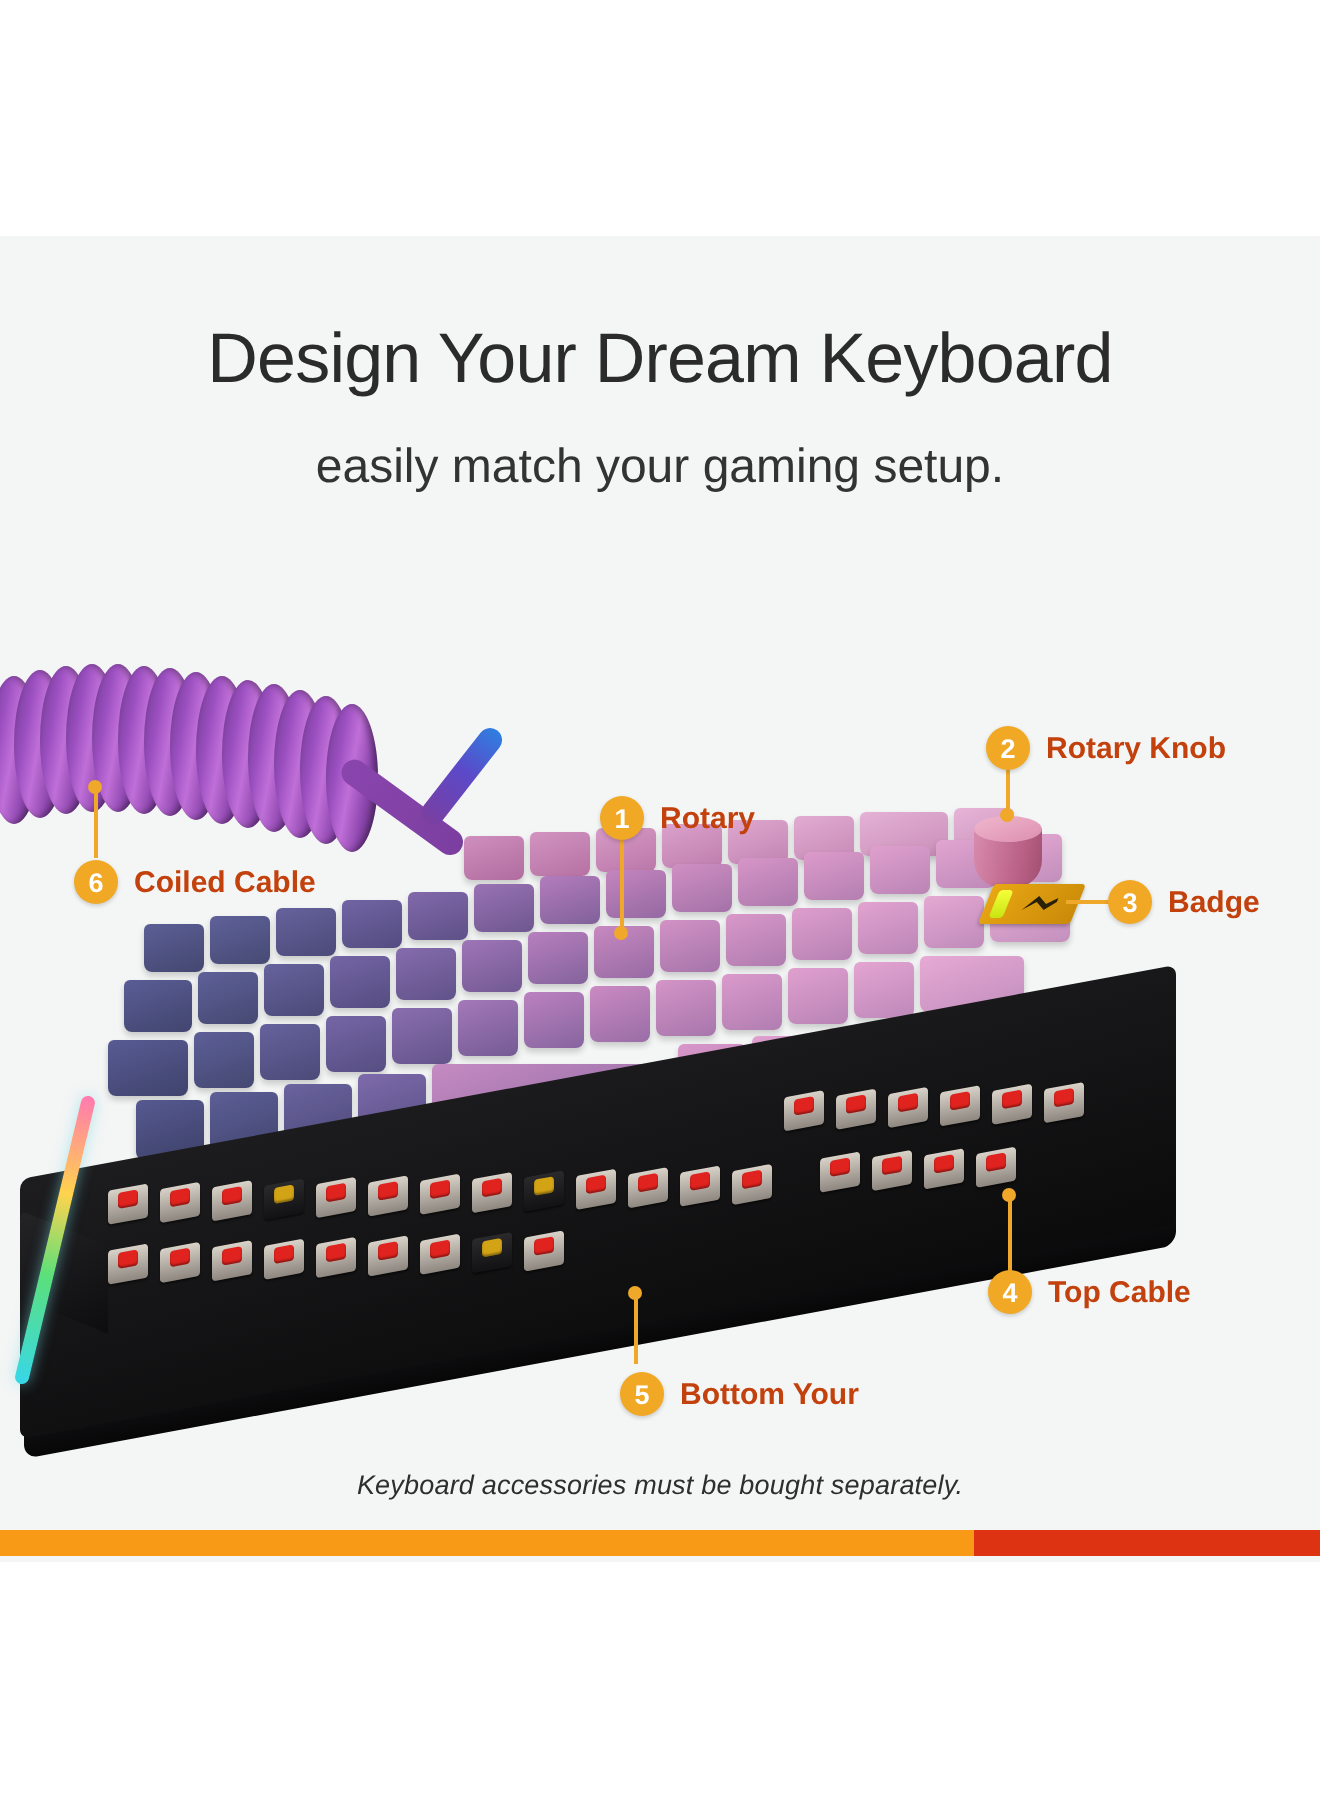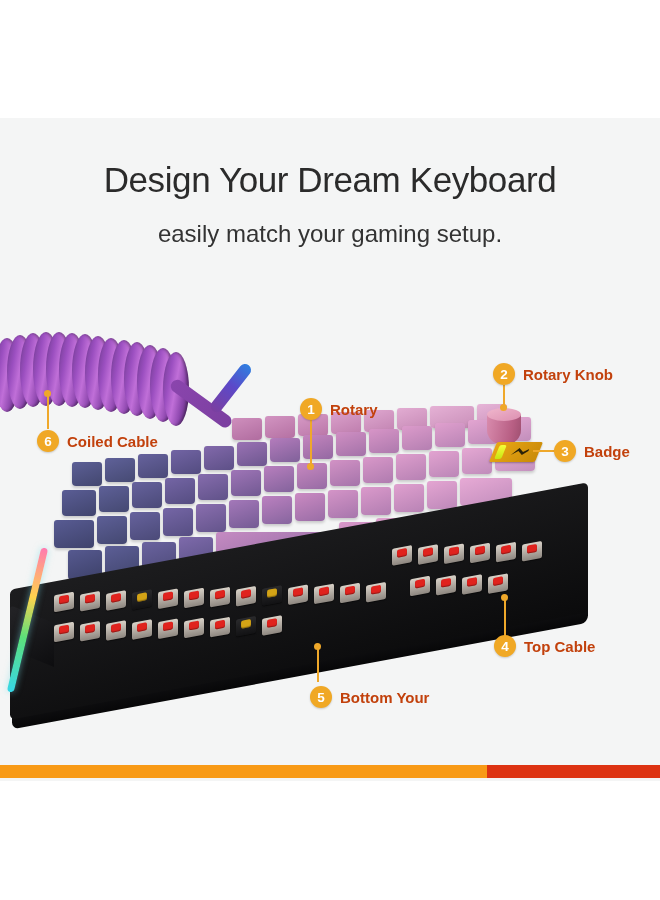--- a/index.html
+++ b/index.html
@@ -279,18 +279,19 @@
     <div class="lbl">Top Cable</div>
   </div>
 
   <div class="dot" style="left:314px;top:643px;"></div>
   <div class="leader" style="left:317px;top:646px;height:36px;"></div>
   <div class="callout" style="left:310px;top:686px;">
     <div class="num">5</div>
     <div class="lbl">Bottom Your</div>
   </div>
 
+  <div class="disclaimer">Keyboard accessories must be bought separately.</div>
   <div class="barwrap">
     <div class="bar-orange" style="width:487px;"></div>
     <div class="bar-red"></div>
   </div>
 
 </div>
 
 </body></html>

